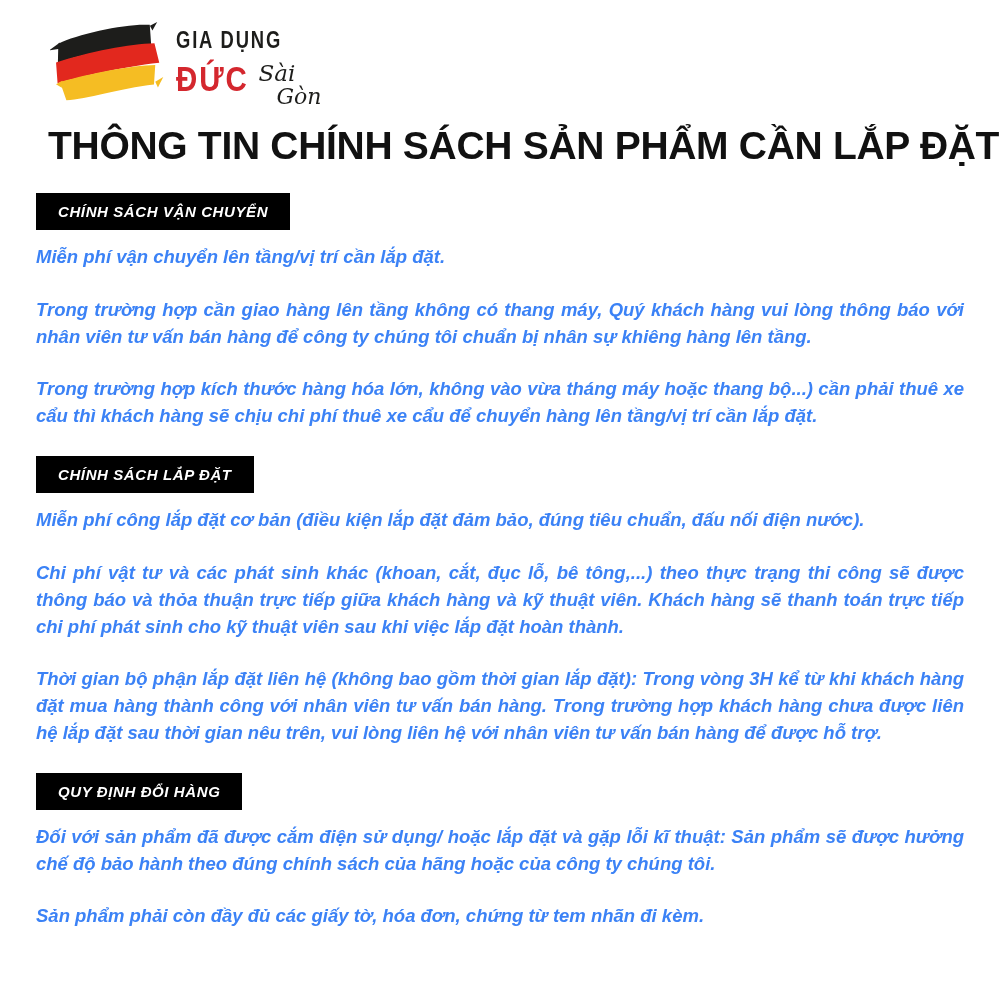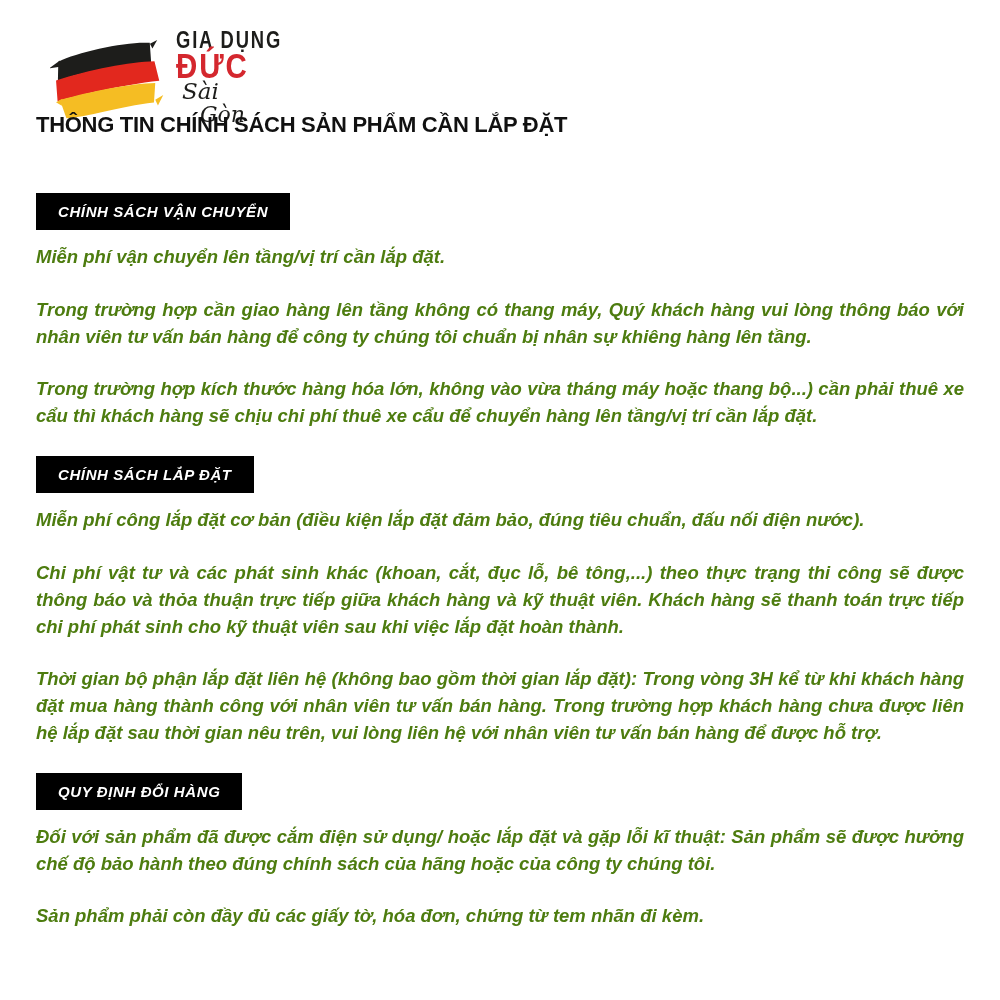--- a/index.html
+++ b/index.html
@@ -9,42 +9,42 @@
     -webkit-font-smoothing:antialiased;
   }
   
   .logo{position:absolute;top:12px;left:50px;display:flex;align-items:flex-end;}
   .flag{display:block;}
   .logo-text{margin-left:12px;padding-top:14px;}
   .logo-line1{
     display:inline-block;font-weight:800;font-size:20px;letter-spacing:2px;color:#1d1d1b;
     transform:scale(.92,1.22);transform-origin:left top;white-space:nowrap;
   }
-  .logo-line2{display:flex;align-items:flex-start;margin-top:0;flex-direction:column;}
+  .logo-line2{display:flex;align-items:flex-start;margin-top:13px;}
   .logo-duc{
     display:inline-block;font-weight:800;font-size:31px;line-height:1;letter-spacing:2px;color:#d4272e;
     transform:scale(.95,1.12);transform-origin:left top;
   }
   .logo-script{margin-left:6px;font-family:"DejaVu Serif","Liberation Serif",serif;font-style:italic;color:#1d1d1b;line-height:1;}
   .logo-script .s1{display:block;font-size:23px;}
   .logo-script .s2{display:block;font-size:22px;margin-left:18px;margin-top:1px;}
   
   .page-title{
-    position:absolute;top:112px;left:36px;right:30px;margin:0;
-    font-size:22px;font-weight:800;letter-spacing:-.3px;color:#111;white-space:nowrap;
+    position:absolute;top:112px;left:36px;right:30px;margin:12px;
+    font-size:39px;font-weight:800;letter-spacing:-.3px;color:#111;white-space:nowrap;
   }
   
   .content{position:absolute;top:193px;left:36px;right:36px;}
   .badge{
     display:inline-block;background:#000;color:#fff;
     font-size:15px;font-weight:700;letter-spacing:.6px;
     padding:10px 22px;margin:0 0 14px 0;
   }
   .para{
-    margin:0 0 26px 0;color:#4d7c0f;
+    margin:0 0 26px 0;color:#3b82f6;
     font-size:18.5px;font-weight:600;line-height:1.45;text-align:justify;
   }
   .policy-section{margin:0;font-style:italic;}
 </style>
 </head>
 <body>
 
 <header class="logo">
   <svg class="flag" width="114" height="88" viewBox="0 0 132 96" aria-hidden="true">
     <g transform="rotate(-9 66 48)">

